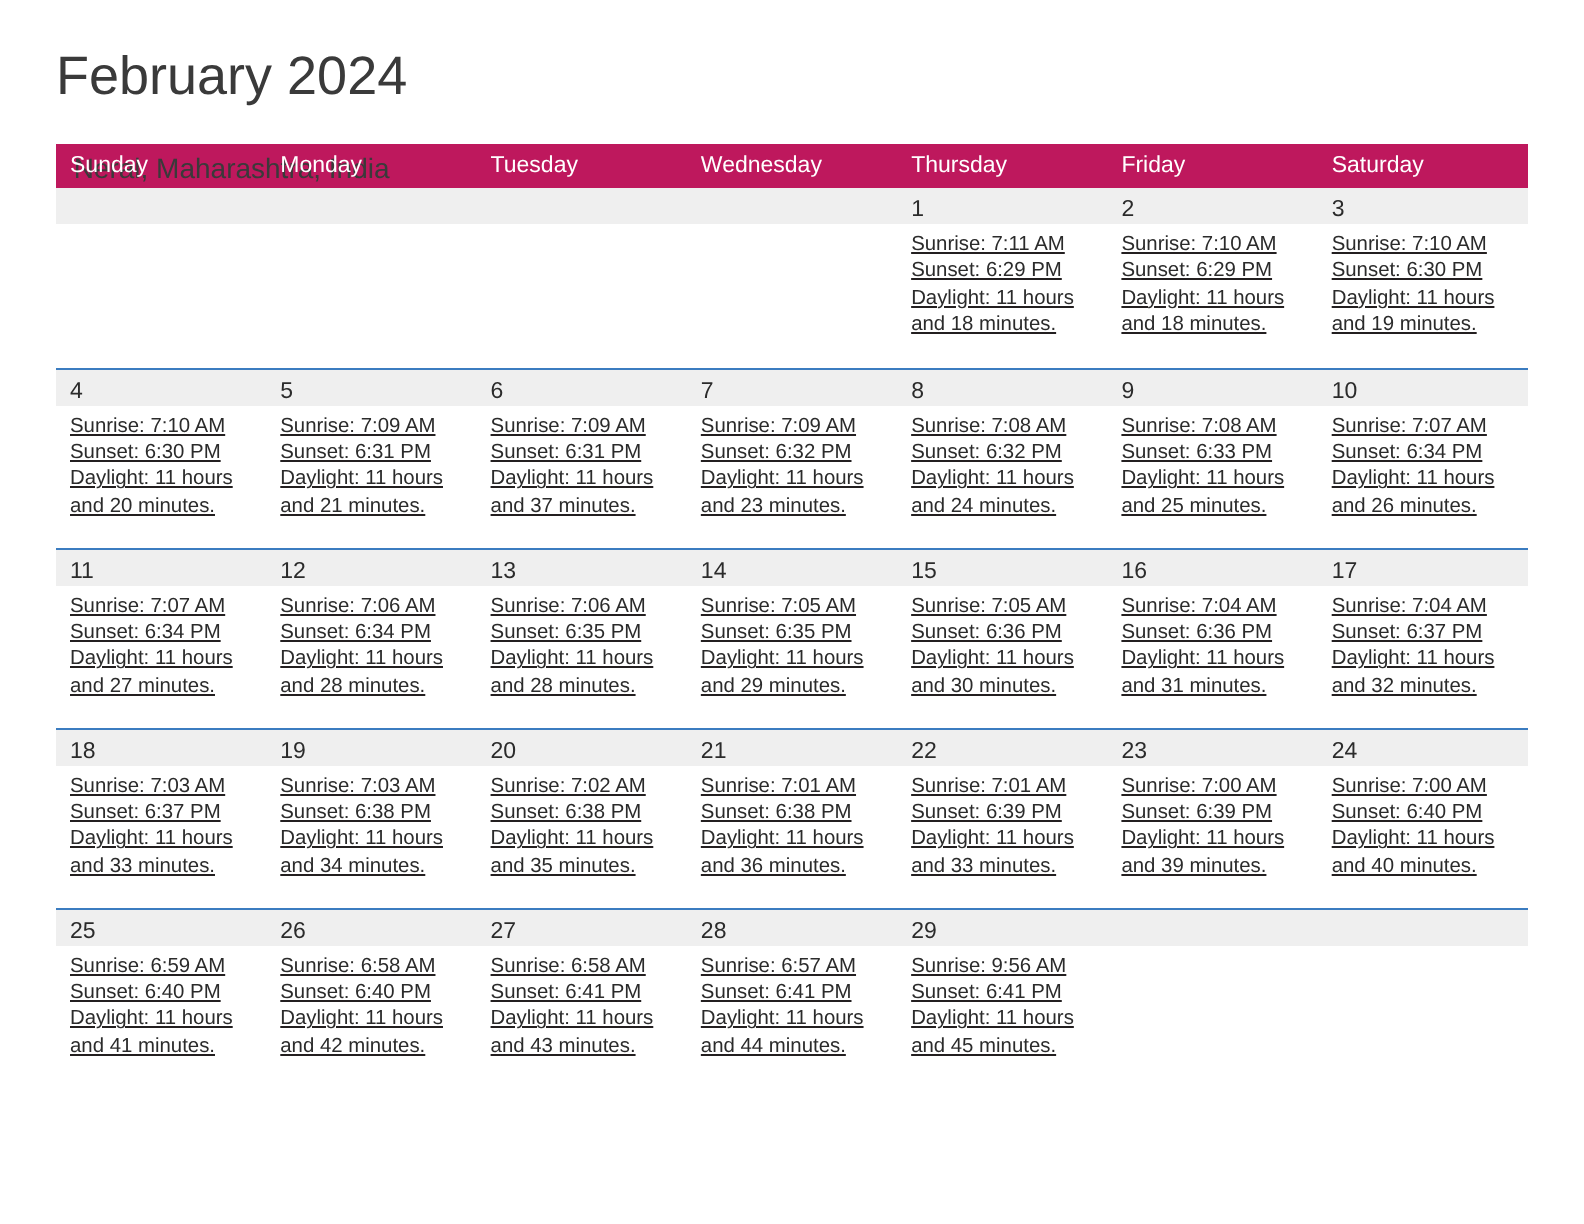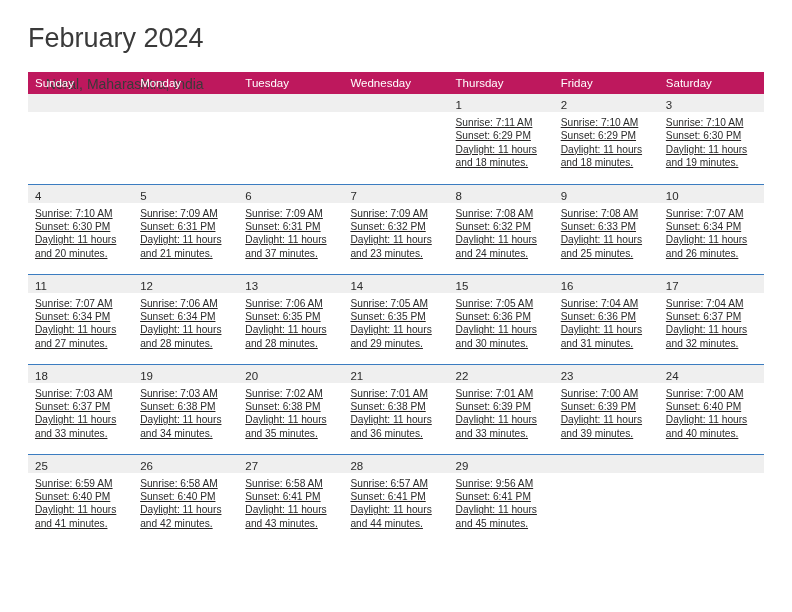--- a/index.html
+++ b/index.html
@@ -54,21 +54,21 @@
   .logo-tri {
     position: absolute;
     left: 94px;
     top: 3px;
     width: 0;
     height: 0;
     border-left: 34px solid #1c75bc;
     border-bottom: 20px solid transparent;
   }
   .title-wrap {
-    text-align: right;
+    text-align: center;
     padding-right: 2px;
   }
   .cal-title {
     font-size: 27px;
     color: #3a3a3a;
     line-height: 32px;
     font-weight: normal;
     margin: 0;
   }
   .cal-subtitle {

